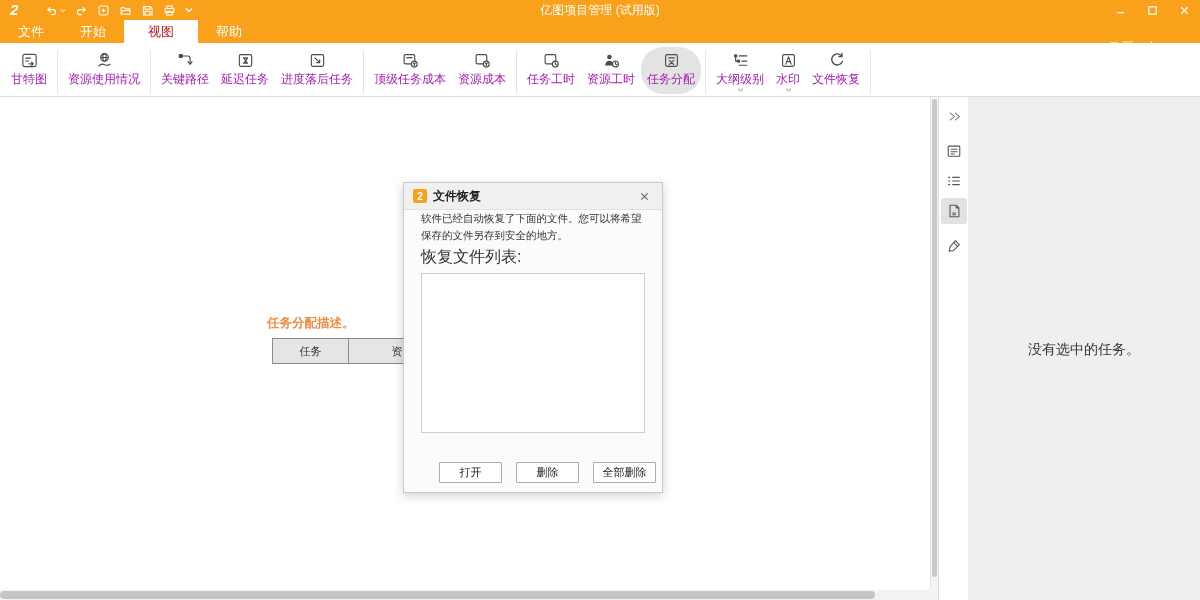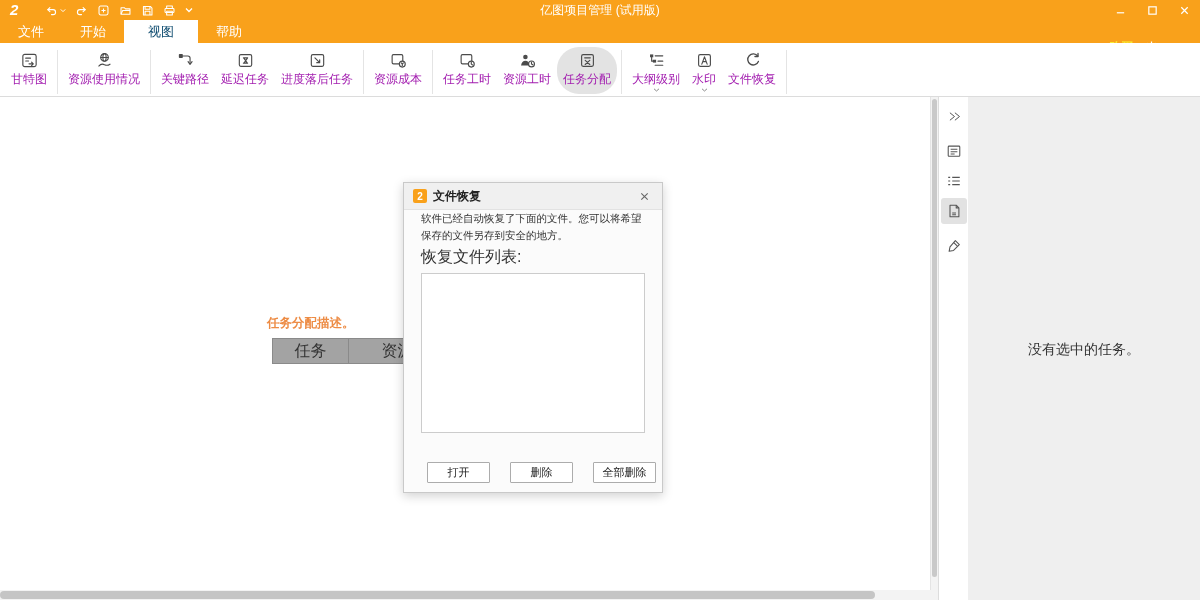--- a/index.html
+++ b/index.html
@@ -19,40 +19,40 @@
   .qat{display:flex;align-items:center;gap:9px;margin-left:14px;}
   .qat svg{display:block;}
   .tb-title{position:absolute;left:50%;top:0;transform:translateX(-50%);color:#fff;font-size:12px;line-height:20px;white-space:nowrap;}
   .win-controls{position:absolute;right:0;top:0;height:20px;display:flex;}
   .win-btn{width:32px;height:20px;display:flex;align-items:center;justify-content:center;}
 
   
   .tabrow{position:absolute;top:20px;left:0;right:0;height:23px;background:var(--titlebar-orange);}
   .tabs{display:flex;padding-left:0;height:100%;}
   .tab{min-width:62px;padding:0 6px;text-align:center;font-size:13px;color:#fff;line-height:23px;cursor:default;}
-  .tab.active{background:#fff;color:#0c4a6e;min-width:74px;}
+  .tab.active{background:#fff;color:#b91c1c;min-width:74px;}
   .tabrow-right{position:absolute;right:10px;top:16px;height:23px;display:flex;align-items:center;gap:11px;}
   .buy{color:var(--buy-yellow);font-size:12px;font-weight:bold;}
   .gear-wrap{display:flex;align-items:center;gap:2px;}
 
   
   .ribbon{position:absolute;top:43px;left:0;right:0;height:54px;background:#fff;border-bottom:1px solid #dcdcdc;display:flex;align-items:flex-start;padding:4px 0 0 5px;}
   .rbtn{display:flex;flex-direction:column;align-items:center;gap:3px;padding:4px 6px 2px;height:47px;border-radius:2px;position:relative;}
   .rbtn svg{display:block;}
   .rbtn .lbl{font-size:12px;color:#a21caf;white-space:nowrap;line-height:13px;}
   .rbtn.selected{background:var(--selected-bg);border-radius:22px;}
   .rbtn .dd{margin-top:-1px;}
   .rsep{width:1px;height:44px;background:#e4e4e4;margin:0 4px;align-self:center;flex:0 0 1px;}
 
   
   .main{position:absolute;top:97px;left:0;right:0;bottom:0;background:#fff;}
   .canvas{position:absolute;left:0;top:0;width:930px;height:493px;background:#fff;}
   .canvas-desc{position:absolute;left:267px;top:218px;font-size:12.5px;font-weight:600;color:var(--accent-orange);}
   .canvas-table{position:absolute;left:272px;top:241px;border-collapse:collapse;}
-  .canvas-table td{border:1px solid #8a8a8a;background:#a3a3a3;font-size:16px;color:#333;text-align:center;height:25px;}
+  .canvas-table td{border:1px solid #8a8a8a;background:#e5e5e5;font-size:11px;color:#333;text-align:center;height:25px;}
   .col-task{width:76px;}
   .col-res{width:130px;}
 
   
   .vscroll{position:absolute;left:930px;top:0;width:8px;height:493px;background:#f3f3f3;border-left:1px solid #e4e4e4;}
   .vthumb{position:absolute;left:1px;top:2px;width:5px;height:478px;background:#c9c9c9;border-radius:3px;}
   .hscroll{position:absolute;left:0;top:493px;width:938px;height:10px;background:#f3f3f3;}
   .hthumb{position:absolute;left:0;top:1px;width:875px;height:8px;background:#c5c5c5;border-radius:4px;}
 
   
@@ -65,21 +65,21 @@
   
   .dialog{position:absolute;left:403px;top:85px;width:260px;height:311px;background:#fbfbfb;border:1px solid #c9c9c9;box-shadow:0 3px 10px rgba(0,0,0,.18);z-index:10;}
   .dlg-titlebar{height:27px;background:#f0f0f0;border-bottom:1px solid #e2e2e2;display:flex;align-items:center;padding:0 9px;gap:6px;}
   .dlg-logo{width:14px;height:14px;background:var(--titlebar-orange);border-radius:2px;color:#fff;font-size:10px;font-weight:bold;display:flex;align-items:center;justify-content:center;flex:0 0 14px;}
   .dlg-title{font-size:12px;font-weight:bold;color:#222;}
   .dlg-close{margin-left:auto;width:18px;height:18px;display:flex;align-items:center;justify-content:center;}
   .dlg-body{padding:0 17px;}
   .dlg-msg{font-size:10.5px;line-height:1.65;color:#333;}
   .dlg-list-label{font-size:16px;color:#333;margin-top:2px;}
   .dlg-listbox{margin-top:5px;width:100%;height:160px;background:#fff;border:1px solid #ccc;}
-  .dlg-buttons{position:absolute;right:6px;bottom:9px;display:flex;gap:20px;}
+  .dlg-buttons{position:absolute;right:6px;bottom:9px;display:flex;gap:14px;}
   .dlg-btn{min-width:63px;height:21px;background:#fff;border:1px solid #acacac;font-size:11px;color:#222;display:flex;align-items:center;justify-content:center;border-radius:1px;padding:0 8px;}
 </style>
 </head>
 <body>
 
 <div class="app">
 
   <div class="titlebar">
     <div class="tb-left">
       <div class="app-logo">2</div>
@@ -220,20 +220,29 @@
 
     <div class="rbtn">
       <svg width="19" height="19" viewBox="0 0 20 20" fill="none" stroke="#4b4b4b" stroke-width="1.2" stroke-linecap="round" stroke-linejoin="round">
           <rect x="3.5" y="3.8" width="13" height="12.4" rx="1.6"></rect>
           <path d="M7.3 7.3l5 5M12.3 9.2v3.1h-3.1"></path>
         </svg>
       <span class="lbl">进度落后任务</span>
     </div>
     <i class="rsep"></i>
 
+    <div class="rbtn">
+      <svg width="19" height="19" viewBox="0 0 20 20" fill="none" stroke="#4b4b4b" stroke-width="1.2" stroke-linecap="round" stroke-linejoin="round">
+          <rect x="3.3" y="3.8" width="11.2" height="9.8" rx="1.4"></rect>
+          <path d="M6 7h5.8"></path>
+          <circle cx="14" cy="13.8" r="3.1" fill="#fff"></circle>
+          <path d="M12.9 12.6l1.1 1.2 1.1-1.2M14 13.8v1.6"></path>
+        </svg>
+      <span class="lbl">顶级任务成本</span>
+    </div>
 
     <div class="rbtn">
       <svg width="19" height="19" viewBox="0 0 20 20" fill="none" stroke="#4b4b4b" stroke-width="1.2" stroke-linecap="round" stroke-linejoin="round">
           <rect x="3.3" y="3.8" width="11.2" height="9.8" rx="1.4"></rect>
           <circle cx="14" cy="13.8" r="3.1" fill="#fff"></circle>
           <path d="M12.9 12.6l1.1 1.2 1.1-1.2M14 13.8v1.6"></path>
         </svg>
       <span class="lbl">资源成本</span>
     </div>
     <i class="rsep"></i>

